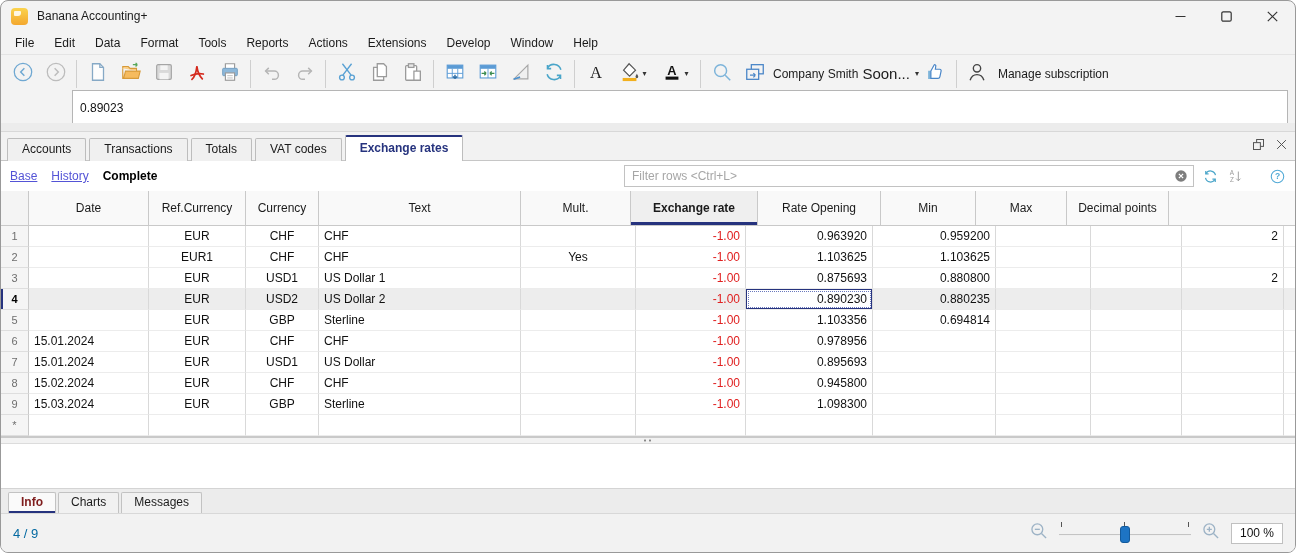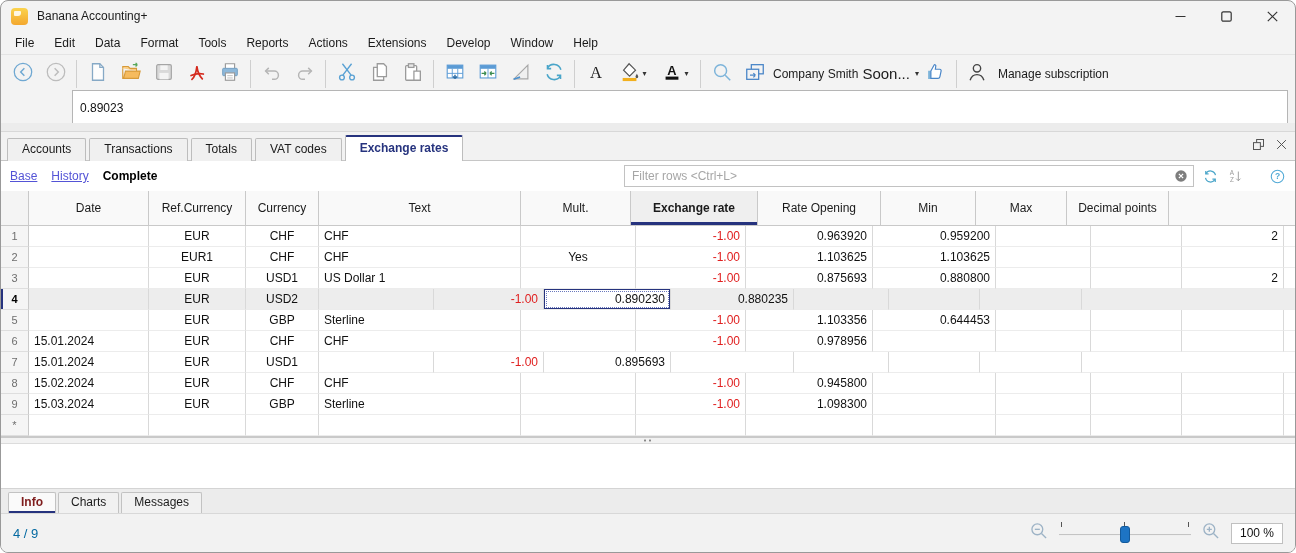--- a/index.html
+++ b/index.html
@@ -470,39 +470,40 @@
             <div class="tc a-right" style="width: 95px;"></div>
             <div class="tc a-right" style="width: 91px;"></div>
             <div class="tc a-right" style="width: 102px;">2</div>
             <div class="tc fillc"></div>
           </div>
           <div class="trow sel">
             <div class="rn">4</div>
             <div class="tc a-left" style="width: 120px;"></div>
             <div class="tc a-center" style="width: 97px;">EUR</div>
             <div class="tc a-center" style="width: 73px;">USD2</div>
+            <div class="tc a-left" style="width: 202px;">US Dollar 2</div>
             <div class="tc a-center" style="width: 115px;"></div>
             <div class="tc a-right neg" style="width: 110px;">-1.00</div>
             <div class="tc a-right selcell" style="width: 127px;">0.890230</div>
             <div class="tc a-right" style="width: 123px;">0.880235</div>
             <div class="tc a-right" style="width: 95px;"></div>
             <div class="tc a-right" style="width: 91px;"></div>
             <div class="tc a-right" style="width: 102px;"></div>
             <div class="tc fillc"></div>
           </div>
           <div class="trow">
             <div class="rn">5</div>
             <div class="tc a-left" style="width: 120px;"></div>
             <div class="tc a-center" style="width: 97px;">EUR</div>
             <div class="tc a-center" style="width: 73px;">GBP</div>
             <div class="tc a-left" style="width: 202px;">Sterline</div>
             <div class="tc a-center" style="width: 115px;"></div>
             <div class="tc a-right neg" style="width: 110px;">-1.00</div>
             <div class="tc a-right" style="width: 127px;">1.103356</div>
-            <div class="tc a-right" style="width: 123px;">0.644453</div>
+            <div class="tc a-right" style="width: 123px;">0.694814</div>
             <div class="tc a-right" style="width: 95px;"></div>
             <div class="tc a-right" style="width: 91px;"></div>
             <div class="tc a-right" style="width: 102px;"></div>
             <div class="tc fillc"></div>
           </div>
           <div class="trow">
             <div class="rn">6</div>
             <div class="tc a-left" style="width: 120px;">15.01.2024</div>
             <div class="tc a-center" style="width: 97px;">EUR</div>
             <div class="tc a-center" style="width: 73px;">CHF</div>
@@ -514,20 +515,21 @@
             <div class="tc a-right" style="width: 95px;"></div>
             <div class="tc a-right" style="width: 91px;"></div>
             <div class="tc a-right" style="width: 102px;"></div>
             <div class="tc fillc"></div>
           </div>
           <div class="trow">
             <div class="rn">7</div>
             <div class="tc a-left" style="width: 120px;">15.01.2024</div>
             <div class="tc a-center" style="width: 97px;">EUR</div>
             <div class="tc a-center" style="width: 73px;">USD1</div>
+            <div class="tc a-left" style="width: 202px;">US Dollar</div>
             <div class="tc a-center" style="width: 115px;"></div>
             <div class="tc a-right neg" style="width: 110px;">-1.00</div>
             <div class="tc a-right" style="width: 127px;">0.895693</div>
             <div class="tc a-right" style="width: 123px;"></div>
             <div class="tc a-right" style="width: 95px;"></div>
             <div class="tc a-right" style="width: 91px;"></div>
             <div class="tc a-right" style="width: 102px;"></div>
             <div class="tc fillc"></div>
           </div>
           <div class="trow">

